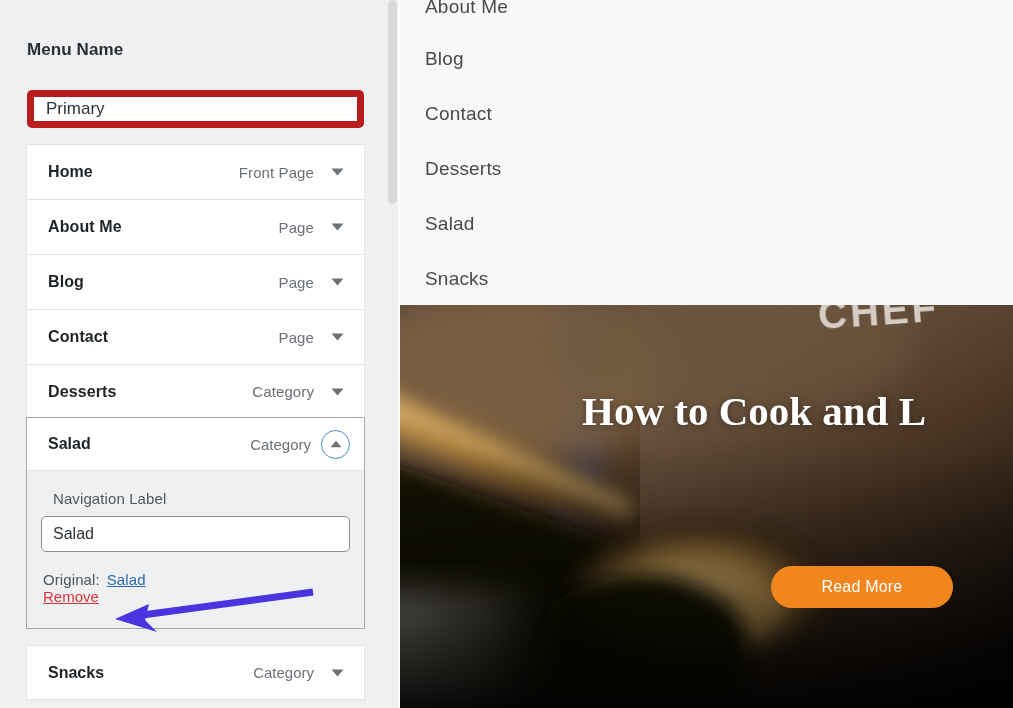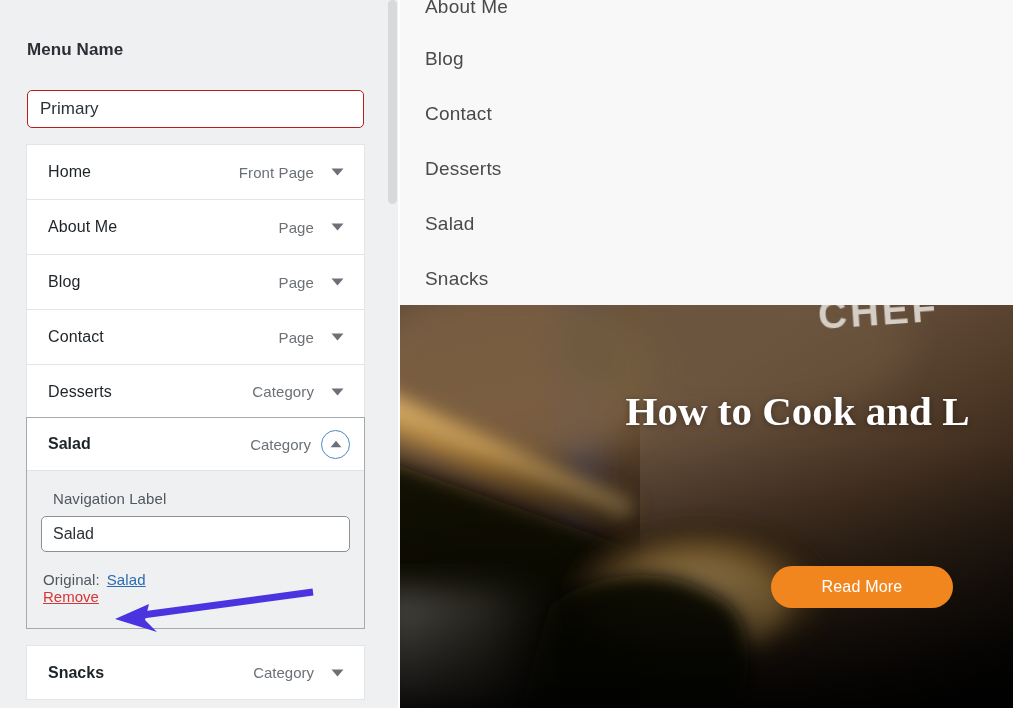--- a/index.html
+++ b/index.html
@@ -22,21 +22,21 @@
   .cust-inner{position:absolute;left:0;top:0;width:390px;height:633px;}
 
   .menu-name-label{
     position:absolute;left:27px;top:40px;
     font-size:17px;font-weight:bold;color:#2b2f35;letter-spacing:.1px;
   }
 
   .menu-name-input{
     position:absolute;left:27px;top:90px;width:337px;height:38px;
     box-sizing:border-box;
-    background:#ffffff;border:1px solid #b91c1c;border-radius:5px;
+    background:#ffffff;border:7px solid #b91c1c;border-radius:5px;
     font-family:"Liberation Sans", sans-serif;
     font-size:17px;color:#2c3338;
     padding:0 12px;
     outline:none;
     box-shadow:0 0 0 0 transparent;
   }
 
   
   .menu-list{
     position:absolute;left:26px;top:144px;width:339px;
@@ -46,21 +46,21 @@
     position:relative;box-sizing:border-box;
     height:55px;width:339px;
     background:#ffffff;
     border:1px solid #e2e4e7;
     border-bottom:none;
     display:flex;align-items:center;
     padding:0 14px 0 21px;
   }
   .menu-row:last-child{border-bottom:1px solid #e2e4e7;}
   .menu-row .m-title{
-    font-size:16px;font-weight:normal;color:#1d2327;flex:1;letter-spacing:.1px;
+    font-size:16px;font-weight:bold;color:#1d2327;flex:1;letter-spacing:.1px;
   }
   .menu-row .m-type{
     font-size:15px;color:#6b7177;margin-right:14px;letter-spacing:.1px;margin-left:32px;
   }
   .caret-down{
     width:18px;height:18px;display:flex;align-items:center;justify-content:center;
     margin-right:4px;
   }
   .caret-down svg{display:block;}
 
@@ -156,21 +156,21 @@
   .chef-text{
     position:absolute;left:418px;top:-16px;
     font-family:"Liberation Sans", sans-serif;
     font-size:40px;font-weight:bold;color:#ded9d2;
     letter-spacing:3px;transform:rotate(-4deg);opacity:.92;
     filter:blur(.6px);
   }
 
   .hero-title{
     position:absolute;left:0;top:82px;width:613px;
-    text-align:center;
+    text-align:left;
     font-family:"Liberation Serif", serif;
     font-weight:bold;
     font-size:41px;line-height:49px;
     color:#ffffff;
     text-shadow:0 1px 6px rgba(0,0,0,.35);
     white-space:nowrap;
   }
   .hero-title .l1{display:block;margin-left:182px;}
   .hero-title .l2{display:block;margin-left:182px;}
 

